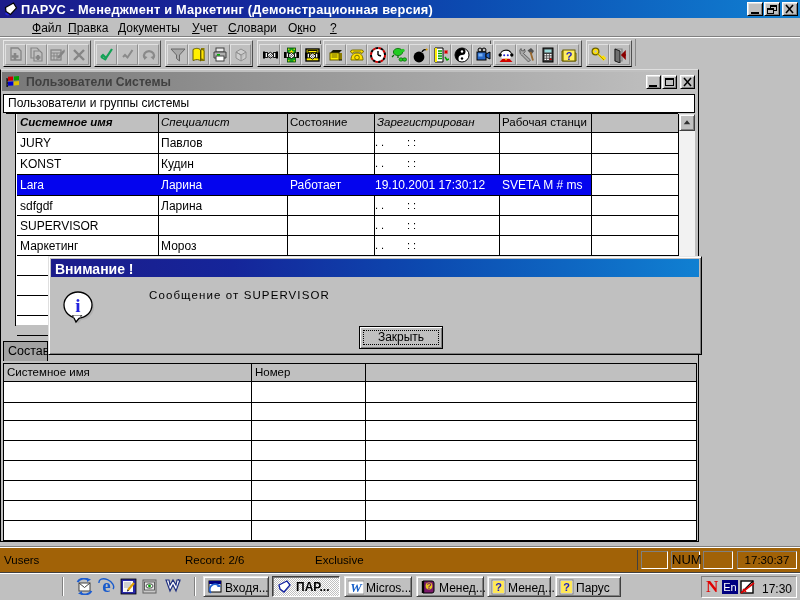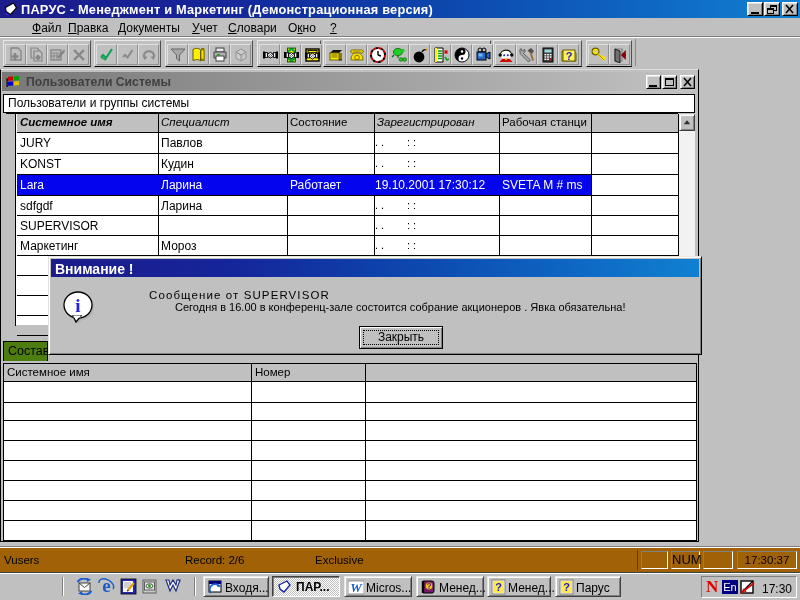--- a/index.html
+++ b/index.html
@@ -388,21 +388,21 @@
     <div class="ab" style="left:11px;top:182px;width:662px;height:20px;border-bottom:1px solid #000;"></div>
     <div class="ab" style="left:11px;top:202px;width:662px;height:20px;border-bottom:1px solid #000;"></div>
   </div>
 
   <div class="ab" style="left:678px;top:44px;width:16px;height:212px;background:#f2f2f2;">
     <div class="raised ab" style="left:0;top:0;width:16px;height:17px;"><svg width="14" height="15" viewBox="0 0 15 15">
           <path d="M7.5,5 l3.5,4.5 h-7 z" fill="#303030"></path>
         </svg></div>
   </div>
 
-  <div class="ab" style="left:2px;top:271px;width:45px;height:20px;background:#4d7c0f;border:1px solid #000;border-bottom:none;font-size:12.5px;padding:2px 0 0 4px;">Состав</div>
+  <div class="ab" style="left:2px;top:271px;width:45px;height:20px;background:#a3a3a3;border:1px solid #000;border-bottom:none;font-size:12.5px;padding:2px 0 0 4px;">Состав</div>
 
   <div class="ab" style="left:2px;top:293px;width:694px;height:178px;background:#fff;border:1px solid #000;">
     <div class="ab" style="left:0;top:0;width:692px;height:18px;background:#c0c0c0;border-bottom:1px solid #000;">
       <div class="ab" style="left:3px;top:2px;font-size:11.5px;">Системное имя</div>
       <div class="ab" style="left:251px;top:2px;font-size:11.5px;">Номер</div>
     </div>
     <div class="ab" style="left:247px;top:0;width:1px;height:177px;background:#000;"></div>
     <div class="ab" style="left:361px;top:0;width:1px;height:177px;background:#000;"></div>
     <div class="ab" style="left:0;top:38px;width:692px;height:1px;background:#000;"></div>
     <div class="ab" style="left:0;top:56px;width:692px;height:1px;background:#000;"></div>
@@ -420,21 +420,20 @@
   </div>
   <svg class="ab" style="left:14px;top:33px;" width="34" height="35" viewBox="0 0 34 35">
     <ellipse cx="17" cy="17" rx="14" ry="13" fill="#b0b0b0"></ellipse>
     <path d="M12,28 l8,0 -5,6 z" fill="#b0b0b0"></path>
     <ellipse cx="15" cy="15" rx="14" ry="13" fill="#fff" stroke="#000" stroke-width="1.3"></ellipse>
     <path d="M10,26 l8,0 -5,6 z" fill="#fff" stroke="#000" stroke-width="1.3"></path>
     <path d="M10.5,25.5 l7,0 0,2 -7,0 z" fill="#fff" stroke="none"></path>
     <text x="15" y="22" font-family="Liberation Serif" font-size="19" font-weight="bold" fill="#2222dd" text-anchor="middle">i</text>
   </svg>
   <div class="ab" style="left:100px;top:32px;font-size:11.5px;letter-spacing:1.1px;">Сообщение от SUPERVISOR</div>
-  <div class="ab" style="left:126px;top:44px;font-size:11px;">Сегодня в 16.00 в конференц-зале состоится собрание акционеров . Явка обязательна!</div>
   <div class="ab" style="left:310px;top:69px;width:84px;height:23px;background:#c0c0c0;border:1px solid #000;box-shadow:inset 1px 1px 0 #fff, inset -1px -1px 0 #808080;">
     <div class="ab" style="left:3px;top:3px;width:76px;height:15px;border:1px dotted #000;"></div>
     <div class="ab" style="left:0;top:3px;width:82px;text-align:center;font-size:12px;">Закрыть</div>
   </div>
 </div>
 
 <div class="ab" style="left:0;top:546px;width:800px;height:1px;background:#808080;"></div>
 <div class="ab" style="left:0;top:547px;width:800px;height:1px;background:#fff;"></div>
 <div class="ab" style="left:0;top:548px;width:800px;height:24px;background:#a16207;">
   <div class="ab" style="left:4px;top:6px;font-size:11.5px;">Vusers</div>

